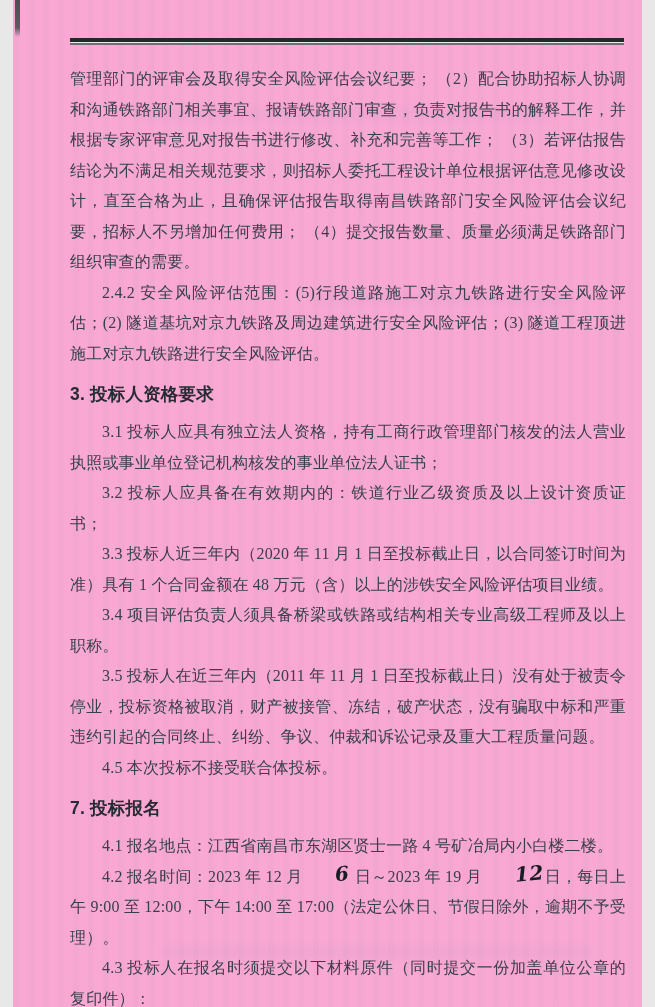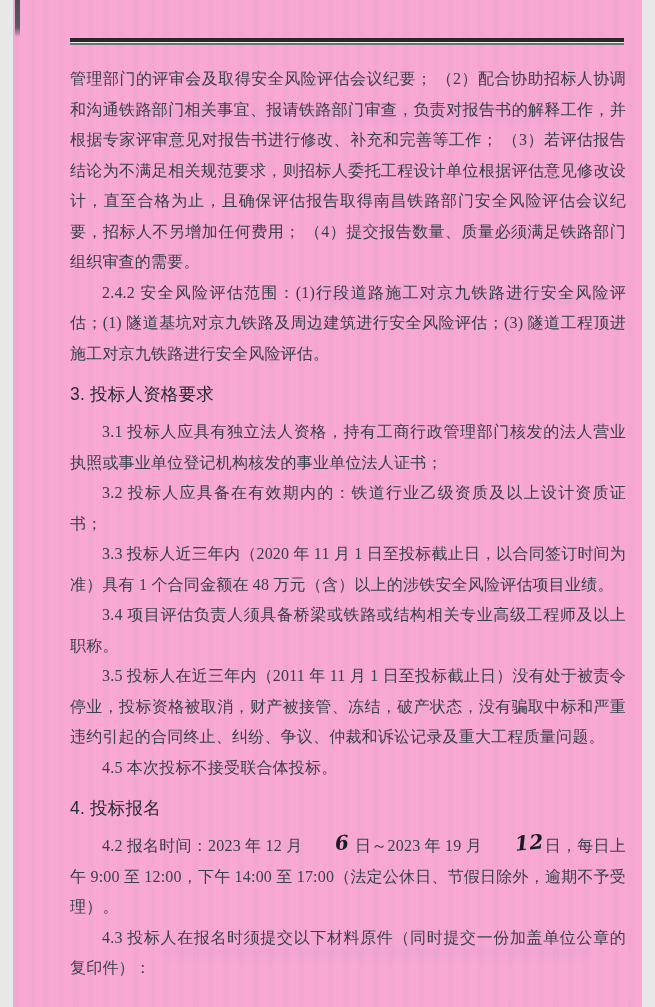--- a/index.html
+++ b/index.html
@@ -65,21 +65,21 @@
   }
   .para {
     margin: 0;
   }
   .indent {
     text-indent: 2em;
   }
   .heading {
     margin: 12px 0 10px 0;
     font-family: "Liberation Sans", "DejaVu Sans", sans-serif;
-    font-weight: normal;
+    font-weight: bold;
     font-size: 17.5px;
     line-height: 26px;
     color: #262b33;
     text-indent: 0;
   }
   .hand {
     display: inline-block;
     font-family: "DejaVu Serif", serif;
     font-style: italic;
     font-weight: bold;
@@ -111,38 +111,39 @@
   <div class="top-rule"></div>
 
   <div class="smudge smudge-1"></div>
   <div class="smudge smudge-2"></div>
   <div class="smudge smudge-3"></div>
 
   <div class="content">
 
     <p class="para">管理部门的评审会及取得安全风险评估会议纪要； （2）配合协助招标人协调和沟通铁路部门相关事宜、报请铁路部门审查，负责对报告书的解释工作，并根据专家评审意见对报告书进行修改、补充和完善等工作； （3）若评估报告结论为不满足相关规范要求，则招标人委托工程设计单位根据评估意见修改设计，直至合格为止，且确保评估报告取得南昌铁路部门安全风险评估会议纪要，招标人不另增加任何费用； （4）提交报告数量、质量必须满足铁路部门组织审查的需要。</p>
 
-    <p class="para indent">2.4.2 安全风险评估范围：(1)行段道路施工对京九铁路进行安全风险评估；(1) 隧道基坑对京九铁路及周边建筑进行安全风险评估；(3) 隧道工程顶进施工对京九铁路进行安全风险评估。</p>
+    <p class="para indent">2.4.2 安全风险评估范围：(5)行段道路施工对京九铁路进行安全风险评估；(2) 隧道基坑对京九铁路及周边建筑进行安全风险评估；(3) 隧道工程顶进施工对京九铁路进行安全风险评估。</p>
 
 
     <p class="para heading">3. 投标人资格要求</p>
 
     <p class="para indent">3.1 投标人应具有独立法人资格，持有工商行政管理部门核发的法人营业执照或事业单位登记机构核发的事业单位法人证书；</p>
 
     <p class="para indent">3.2 投标人应具备在有效期内的：铁道行业乙级资质及以上设计资质证书；</p>
 
     <p class="para indent">3.3 投标人近三年内（2020 年 11 月 1 日至投标截止日，以合同签订时间为准）具有 1 个合同金额在 48 万元（含）以上的涉铁安全风险评估项目业绩。</p>
 
     <p class="para indent">3.4 项目评估负责人须具备桥梁或铁路或结构相关专业高级工程师及以上职称。</p>
 
     <p class="para indent">3.5 投标人在近三年内（2011 年 11 月 1 日至投标截止日）没有处于被责令停业，投标资格被取消，财产被接管、冻结，破产状态，没有骗取中标和严重违约引起的合同终止、纠纷、争议、仲裁和诉讼记录及重大工程质量问题。</p>
 
     <p class="para indent">4.5 本次投标不接受联合体投标。</p>
 
-    <p class="para heading">4. 投标报名</p>
+    <p class="para heading">7. 投标报名</p>
 
+    <p class="para indent">4.1 报名地点：江西省南昌市东湖区贤士一路 4 号矿冶局内小白楼二楼。</p>
 
     <p class="para indent"><span>4.2 报名时间：2023 年 12 月</span><span class="hand">6</span><span> 日～2023 年 19 月</span><span class="hand">12</span><span>日，每日上午 9:00 至 12:00，下午 14:00 至 17:00（法定公休日、节假日除外，逾期不予受理）。</span></p>
 
     <p class="para indent">4.3 投标人在报名时须提交以下材料原件（同时提交一份加盖单位公章的复印件）：</p>
 
   </div>
 </div>
 
 </body></html>

